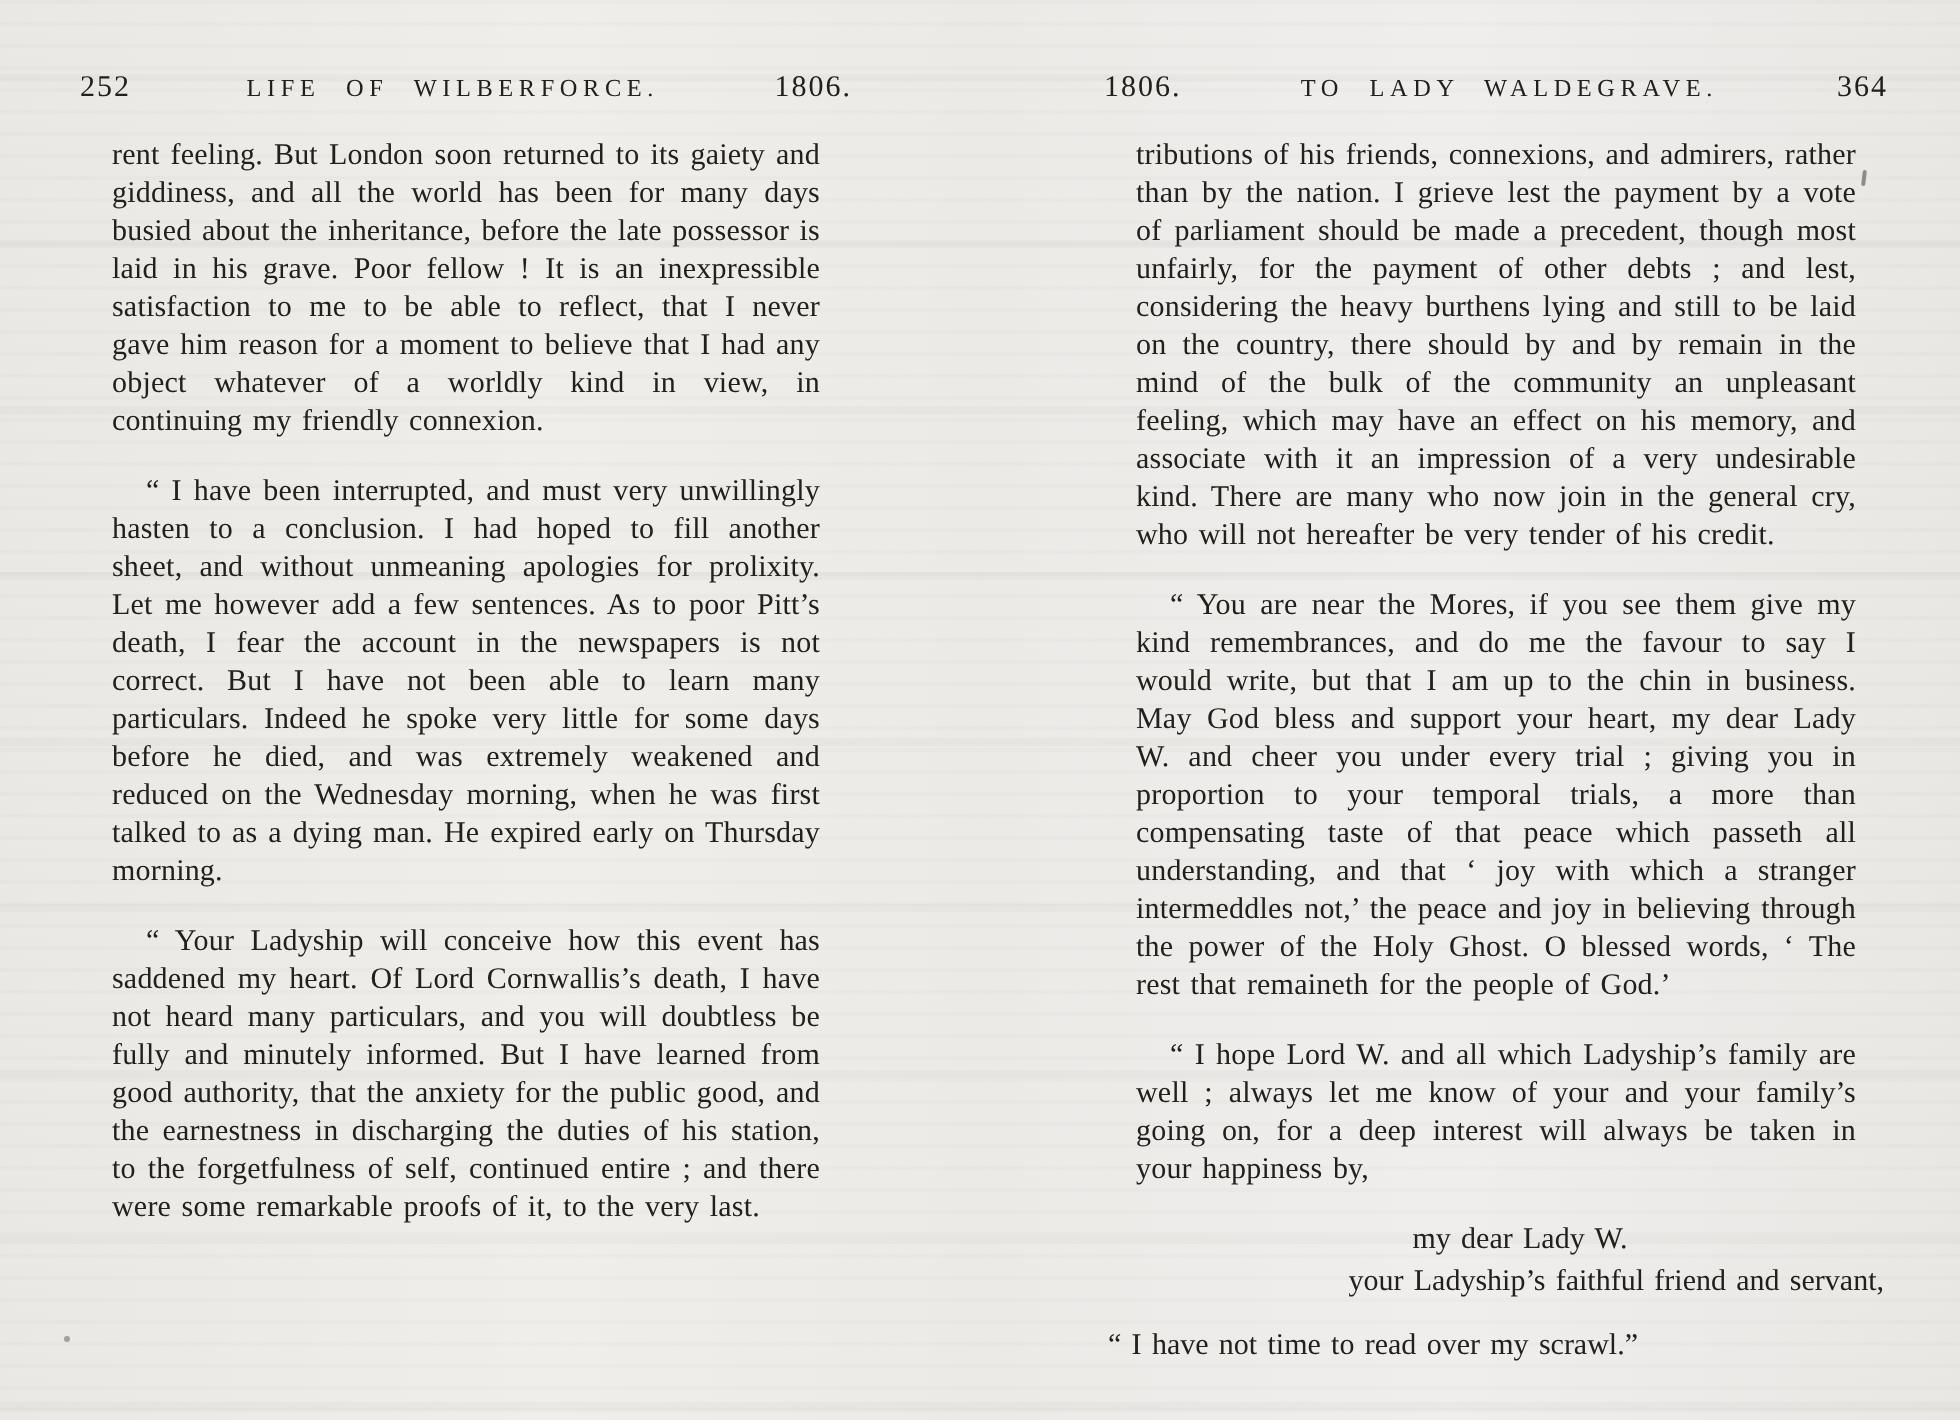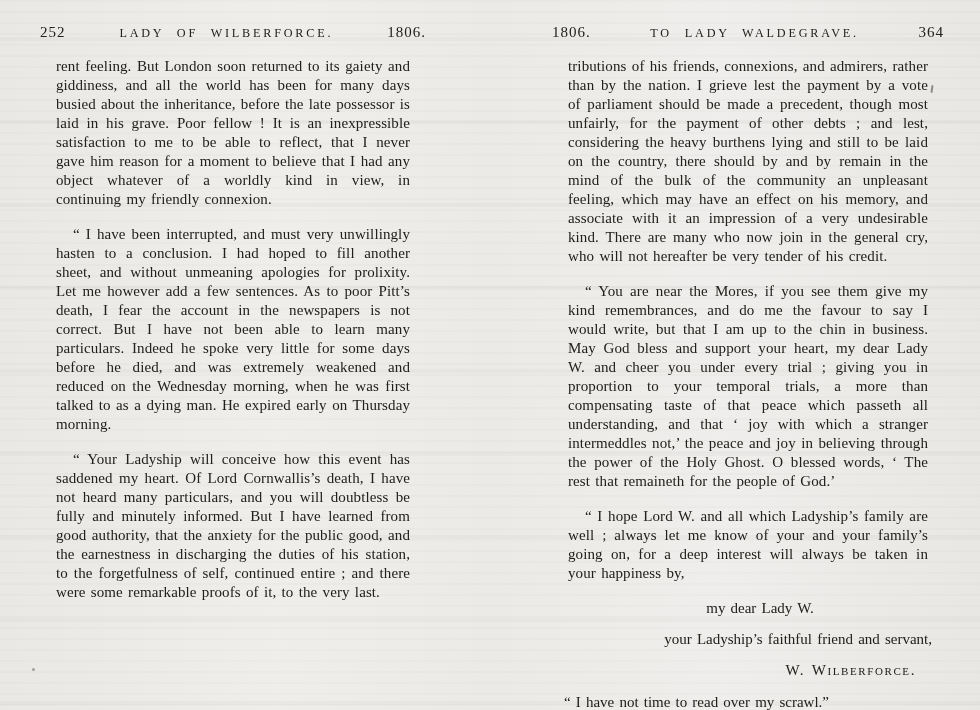--- a/index.html
+++ b/index.html
@@ -23,21 +23,21 @@
         rgba(255,255,255,0.025) 2px, rgba(255,255,255,0.025) 5px,
         transparent 5px, transparent 11px),
       repeating-linear-gradient(180deg,
         transparent 0px, transparent 37px,
         rgba(105,102,95,0.045) 37px, rgba(105,102,95,0.045) 41px,
         transparent 41px, transparent 83px),
       linear-gradient(90deg, #e9e8e5 0%, #efeeeb 28%, #ebeae7 50%, #efeeec 74%, #e8e7e4 100%);
   }
   .page {
     position: absolute;
-    top: 24px;
+    top: 36px;
   }
   .page-left  { left: 40px;  width: 386px; }
   .page-right { left: 552px; width: 392px; }
 
   .pagehead {
     display: flex;
     justify-content: space-between;
     align-items: baseline;
     font-size: 15px;
     letter-spacing: 1px;
@@ -56,21 +56,21 @@
     font-size: 15px;
     line-height: 19px;
     text-align: justify;
     text-indent: 17px;
     word-spacing: 1.4px;
     letter-spacing: 0.1px;
   }
   .pagebody p.cont { text-indent: 0; }
 
   .closing p {
-    margin: 12px;
+    margin: 2px;
     font-size: 15px;
     line-height: 19px;
     word-spacing: 1.4px;
   }
   .salutation  { text-align: center; padding-left: 24px; }
   .valediction { text-align: right; font-family: Liberation Serif, serif; }
   .signature   {
     text-align: right;
     padding-right: 16px;
     font-variant: small-caps;
@@ -97,21 +97,21 @@
   }
 </style>
 </head>
 <body>
 
 <div class="scan">
 
   <div class="page page-left">
     <div class="pagehead">
       <span class="pagenum">252</span>
-      <span class="running-title">LADY OF WILBERFORCE.</span>
+      <span class="running-title">LIFE OF WILBERFORCE.</span>
       <span class="pageyear">1806.</span>
     </div>
     <div class="pagebody">
       <p class="cont">rent feeling.  But London soon returned to its gaiety and giddiness, and all the world has been for many days busied about the inheritance, before the late possessor is laid in his grave.  Poor fellow ! It is an inexpressible satisfaction to me to be able to reflect, that I never gave him reason for a moment to believe that I had any object whatever of a worldly kind in view, in continuing my friendly connexion.</p>
       <p>“ I have been interrupted, and must very unwillingly hasten to a conclusion.  I had hoped to fill another sheet, and without unmeaning apologies for prolixity. Let me however add a few sentences.  As to poor Pitt’s death, I fear the account in the newspapers is not correct.  But I have not been able to learn many particulars.  Indeed he spoke very little for some days before he died, and was extremely weakened and reduced on the Wednesday morning, when he was first talked to as a dying man.  He expired early on Thursday morning.</p>
       <p>“ Your Ladyship will conceive how this event has saddened my heart.  Of Lord Cornwallis’s death, I have not heard many particulars, and you will doubtless be fully and minutely informed.  But I have learned from good authority, that the anxiety for the public good, and the earnestness in discharging the duties of his station, to the forgetfulness of self, continued entire ; and there were some remarkable proofs of it, to the very last.</p>
     </div>
   </div>
 
   <div class="page page-right">
@@ -121,21 +121,20 @@
       <span class="pagenum">364</span>
     </div>
     <div class="pagebody">
       <p class="cont">tributions of his friends, connexions, and admirers, rather than by the nation.  I grieve lest the payment by a vote of parliament should be made a precedent, though most unfairly, for the payment of other debts ; and lest, considering the heavy burthens lying and still to be laid on the country, there should by and by remain in the mind of the bulk of the community an unpleasant feeling, which may have an effect on his memory, and associate with it an impression of a very undesirable kind.  There are many who now join in the general cry, who will not hereafter be very tender of his credit.</p>
       <p>“ You are near the Mores, if you see them give my kind remembrances, and do me the favour to say I would write, but that I am up to the chin in business. May God bless and support your heart, my dear Lady W. and cheer you under every trial ; giving you in proportion to your temporal trials, a more than compensating taste of that peace which passeth all understanding, and that ‘ joy with which a stranger intermeddles not,’ the peace and joy in believing through the power of the Holy Ghost.  O blessed words, ‘ The rest that remaineth for the people of God.’</p>
       <p>“ I hope Lord W. and all which Ladyship’s family are well ; always let me know of your and your family’s going on, for a deep interest will always be taken in your happiness by,</p>
     </div>
     <div class="closing">
       <p class="salutation">my dear Lady W.</p>
       <p class="valediction">your Ladyship’s faithful friend and servant,</p>
-      <p class="signature">W. Wilberforce.</p>
       <p class="postscript">“ I have not time to read over my scrawl.”</p>
     </div>
   </div>
 
   <div class="speck speck-tick"></div>
   <div class="speck speck-dot"></div>
 
 </div>
 
 </body></html>

